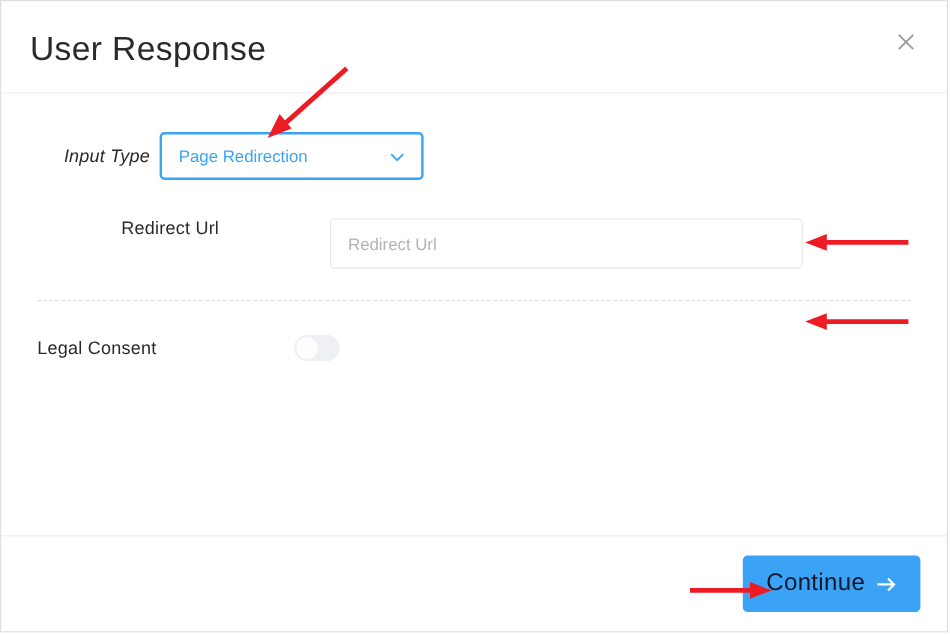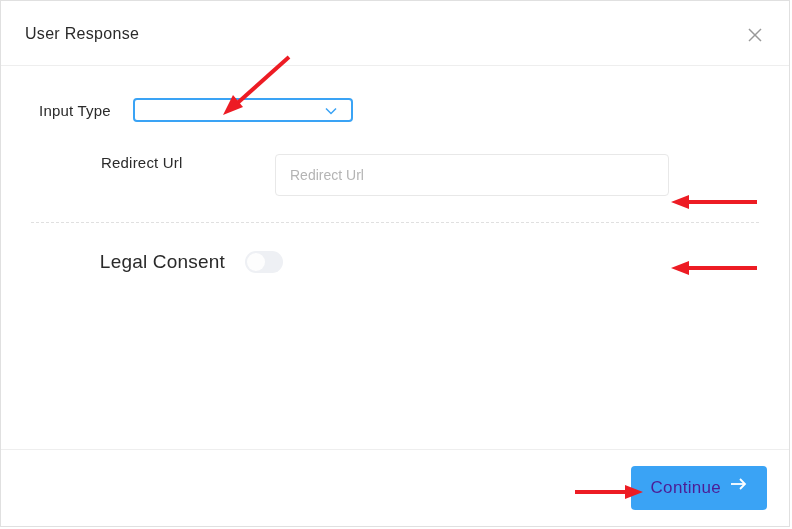--- a/index.html
+++ b/index.html
@@ -22,21 +22,21 @@
       position: relative;
     }
     .modal-header {
       padding: 24px 24px 20px 24px;
       border-bottom: 1px solid #eeeeee;
       display: flex;
       justify-content: space-between;
       align-items: flex-start;
     }
     .modal-title {
-      font-size: 16px;
+      font-size: 28px;
       font-weight: 500;
       color: #2a2a2a;
       letter-spacing: 0.3px;
     }
     .close-icon {
       font-size: 18px;
       color: #999;
       cursor: pointer;
       width: 20px;
       height: 20px;
@@ -49,22 +49,23 @@
     }
     .row {
       display: flex;
       align-items: center;
       margin-bottom: 32px;
     }
     .label-col {
       width: 100px;
       font-size: 15px;
       color: #2a2a2a;
-      text-align: center;
+      text-align: right;
       letter-spacing: 0.2px;
+      font-style: italic;
     }
     .row-input-type .label-col {
       width: 100px;
     }
     .select-wrapper {
       position: relative;
       width: 220px;
       margin-left: 8px;
     }
     .select-box {
@@ -111,25 +112,24 @@
     .divider {
       border-top: 1px dashed #e0e0e0;
       margin: 18px 6px 28px 6px;
     }
     .consent-row {
       display: flex;
       align-items: center;
     }
     .consent-label {
       width: 200px;
-      font-size: 19px;
+      font-size: 15px;
       color: #2a2a2a;
       padding-left: 6px;
       letter-spacing: 0.2px;
-      text-align: right;
     }
     .toggle {
       width: 38px;
       height: 22px;
       background: #eef0f4;
       border-radius: 12px;
       position: relative;
       cursor: pointer;
       margin-left: 20px;
     }
@@ -147,29 +147,29 @@
       bottom: 0;
       left: 0;
       right: 0;
       border-top: 1px solid #eeeeee;
       padding: 16px 22px;
       display: flex;
       justify-content: flex-end;
     }
     .continue-btn {
       background: #3aa3f5;
-      color: #4c1d95;
+      color: #0f172a;
       border: none;
       border-radius: 4px;
       padding: 12px 20px;
-      font-size: 17px;
+      font-size: 20px;
       font-weight: 500;
       cursor: pointer;
       display: flex;
-      align-items: flex-start;
+      align-items: center;
       gap: 10px;
       letter-spacing: 0.3px;
     }
     .arrow-right {
       display: inline-flex;
       align-items: center;
     }
     
     .red-arrow {
       position: absolute;
@@ -190,20 +190,21 @@
       </svg>
     </div>
   </div>
 
   <div class="modal-body">
 
     <div class="row row-input-type">
       <div class="label-col">Input Type</div>
       <div class="select-wrapper">
         <div class="select-box">
+          <span>Page Redirection</span>
           <span class="select-chevron">
             <svg width="12" height="8" viewBox="0 0 12 8">
               <polyline points="1,1.5 6,6.5 11,1.5" fill="none" stroke="#3aa3f5" stroke-width="1.5"></polyline>
             </svg>
           </span>
         </div>
       </div>
     </div>
 
     <div class="field-row">

